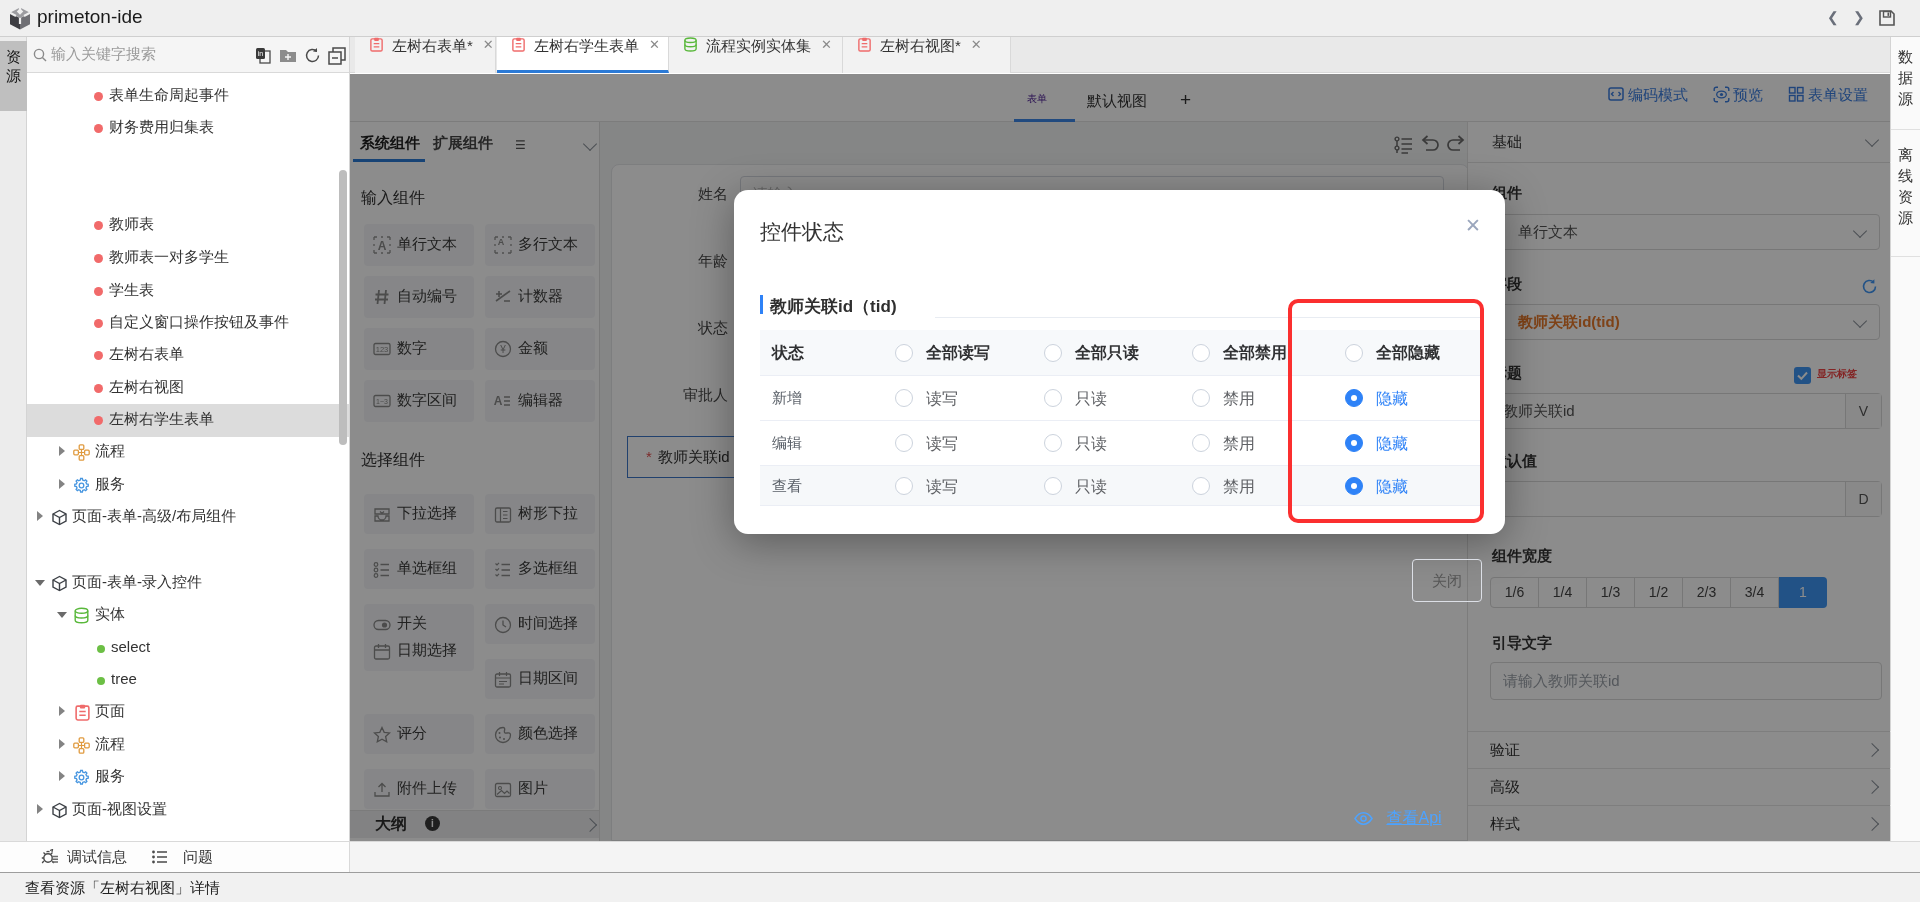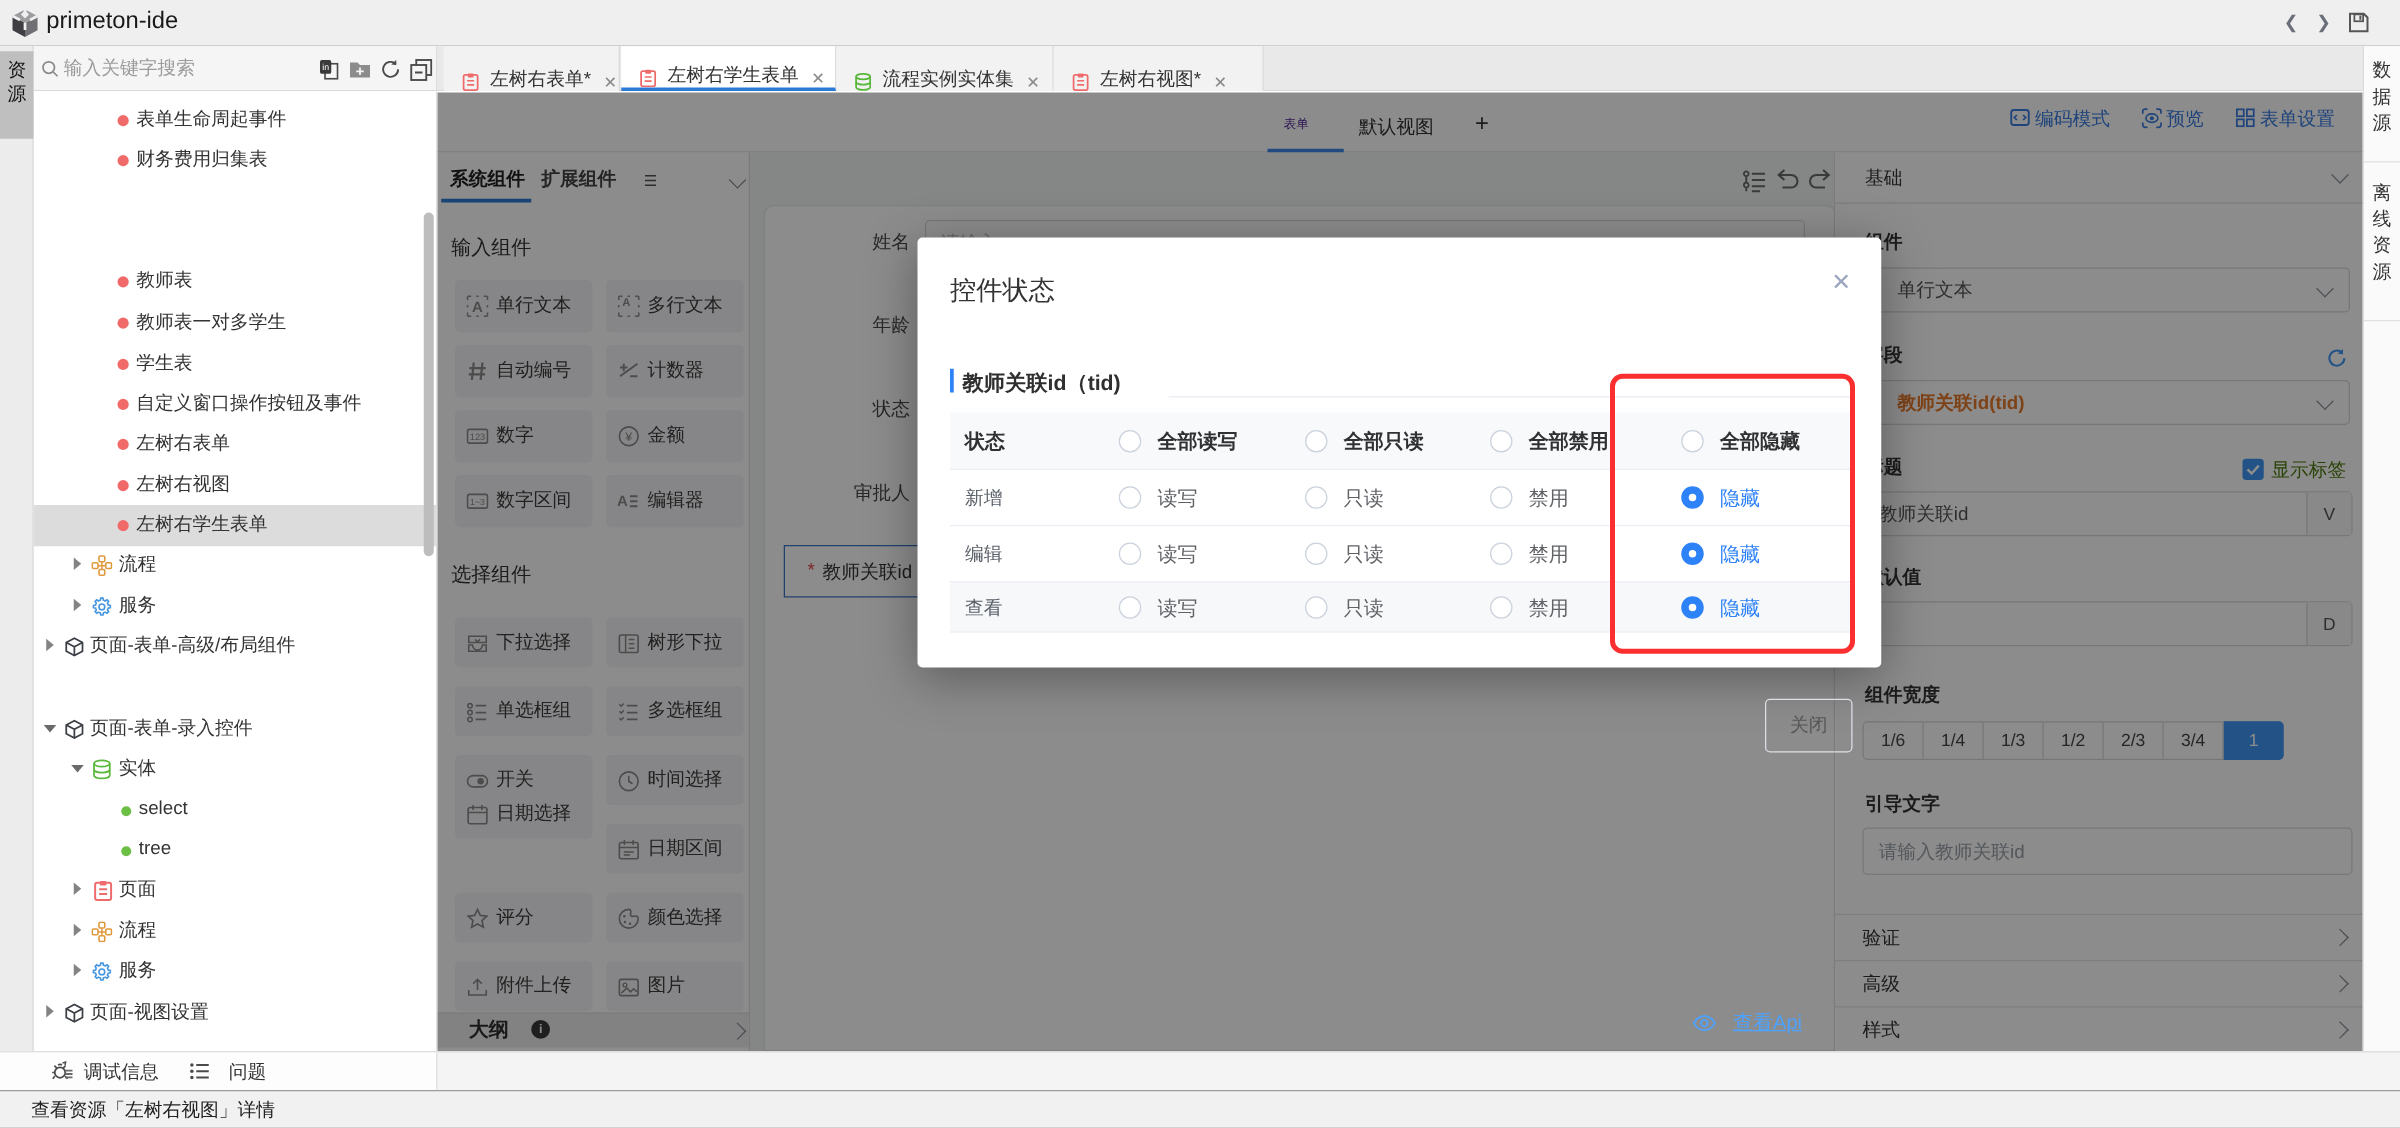--- a/index.html
+++ b/index.html
@@ -11,21 +11,21 @@
 #titlebar .name{left:37px;top:6px;font-size:19px;color:#1a1a1a}
 .navarrow{top:9px;font-size:14px;color:#6a6f7a}
 
 #leftstrip{left:0;top:37px;width:27px;height:804px;background:#ececec;border-right:1px solid #d4d4d4}
 #leftstrip .acttab{left:0;top:4px;width:27px;height:70px;background:#bfbfbf;color:#141414;font-size:15px;text-align:center;padding-top:6px;line-height:19px}
 
 #searchrow{left:27px;top:37px;width:323px;height:36px;background:#f5f5f5;border-bottom:1px solid #d9d9d9;border-right:1px solid #d4d4d4}
 #searchrow .ph{left:24px;top:8px;font-size:15px;color:#9b9b9b}
 
 #tabsrow{left:350px;top:37px;width:1540px;height:36px;background:#e9e9e9;border-bottom:1px solid #d9d9d9}
-.dtab{top:0;height:36px;background:#f2f2f2;border-right:1px solid #d9d9d9;font-size:15px;color:#333;display:flex;align-items:flex-end;position:absolute;white-space:nowrap;overflow:hidden}
+.dtab{top:0;height:36px;background:#f2f2f2;border-right:1px solid #d9d9d9;font-size:15px;color:#333;display:flex;align-items:flex-start;position:absolute;white-space:nowrap;overflow:hidden}
 .dtab.active{background:#fff;border-bottom:3px solid #2b7ad6}
 .dtab .x{color:#8a8a8a;font-size:13px;margin-left:10px}
 .dtab .ticon{margin:0 8px 0 14px;width:15px;height:15px}
 
 #rightstrip{left:1890px;top:37px;width:30px;height:804px;background:#fafafa;border-left:1px solid #d4d4d4;font-size:15px;color:#333;text-align:center;line-height:21px}
 
 #treepanel{left:27px;top:73px;width:323px;height:768px;background:#fff;border-right:1px solid #d4d4d4;overflow:hidden}
 .trow{position:absolute;left:0;width:322px;height:33px;font-size:15px;color:#333;white-space:nowrap}
 .trow .lbl{position:absolute;top:6px}
 .dotR{position:absolute;width:9px;height:9px;border-radius:50%;background:#f16a6a;top:12px}
@@ -53,21 +53,21 @@
 
 .rlbl{position:absolute;left:24px;font-size:15px;color:#333;font-weight:bold}
 .rsel{position:absolute;left:22px;width:390px;height:36px;border:1px solid #d9d9d9;border-radius:4px;background:#fff;font-size:15px}
 .rsel .tx{position:absolute;left:27px;top:8px}
 .chev{position:absolute;width:10px;height:10px;border-right:1.5px solid #8a9099;border-bottom:1.5px solid #8a9099}
 .chev.down{transform:rotate(45deg)}
 .chev.right{transform:rotate(-45deg)}
 
 #mask{left:350px;top:74px;width:1540px;height:767px;background:rgba(0,0,0,0.45)}
 
-#modal{left:734px;top:190px;width:771px;height:344px;background:#fff;border-radius:4px;box-shadow:0 8px 40px rgba(0,0,0,0.35)}
+#modal{left:734px;top:190px;width:771px;height:344px;background:#fff;border-radius:14px;box-shadow:0 8px 40px rgba(0,0,0,0.35)}
 #modal .title{position:absolute;left:26px;top:28px;font-size:21px;color:#333}
 #modal .closex{position:absolute;left:721px;top:24px;font-size:19px;color:#9aa6bd}
 .mrow{position:absolute;left:26px;width:721px;font-size:16px;color:#606266}
 .radio{position:absolute;width:18px;height:18px;border:1px solid #ccd3dd;border-radius:50%;background:#fff;top:50%;margin-top:-9px}
 .radio.sel{background:#2e82f7;border-color:#2e82f7}
 .radio.sel::after{content:"";position:absolute;left:5px;top:5px;width:6px;height:6px;background:#fff;border-radius:50%}
 #redrect{position:absolute;left:554px;top:109px;width:196px;height:224px;border:4px solid #fb2f2f;border-radius:10px}
 </style>
 </head>
 <body>
@@ -504,21 +504,21 @@
         <path d="M13.4 1.2 L13.4 5.4 L9.2 4.9 Z" fill="#3f96f5"></path>
       </svg>
     <div class="rsel" style="top:182px">
         <span class="tx" style="color:#e6782a;font-weight:bold">教师关联id(tid)</span>
         <span class="chev down" style="left:364px;top:11px"></span>
       </div>
     <div class="rlbl" style="top:242px">标题</div>
     <div class="abs" style="left:326px;top:245px;width:17px;height:17px;background:#3f96f5;border-radius:3px"><svg width="17" height="17" viewBox="0 0 17 17">
           <path d="M4 8.5 L7.3 11.8 L13 5.5" fill="none" stroke="#fff" stroke-width="2"></path>
         </svg></div>
-    <div class="abs" style="left:349px;top:245px;font-size:15px;font-weight:normal;color:#4d7c0f">显示标签</div>
+    <div class="abs" style="left:349px;top:245px;font-size:10px;font-weight:bold;color:#ef4444">显示标签</div>
     <div class="abs" style="left:22px;top:271px;width:392px;height:36px;border:1px solid #d9d9d9;border-radius:4px;background:#fff">
       <span style="position:absolute;left:12px;top:8px;font-size:15px;color:#555">教师关联id</span>
       <div style="position:absolute;right:0;top:0;width:36px;height:34px;border-left:1px solid #d9d9d9;background:#fafafa;text-align:center;line-height:34px;font-size:14px;color:#555">V</div>
     </div>
     <div class="rlbl" style="top:330px">默认值</div>
     <div class="abs" style="left:22px;top:359px;width:392px;height:36px;border:1px solid #d9d9d9;border-radius:4px;background:#fff">
       <div style="position:absolute;right:0;top:0;width:36px;height:34px;border-left:1px solid #d9d9d9;background:#fafafa;text-align:center;line-height:34px;font-size:14px;color:#555">D</div>
     </div>
     <div class="rlbl" style="top:425px">组件宽度</div>
     <div class="abs" style="left:22px;top:455px;width:336px;height:31px;border:1px solid #d9d9d9;border-radius:4px;font-size:14px;color:#444">

